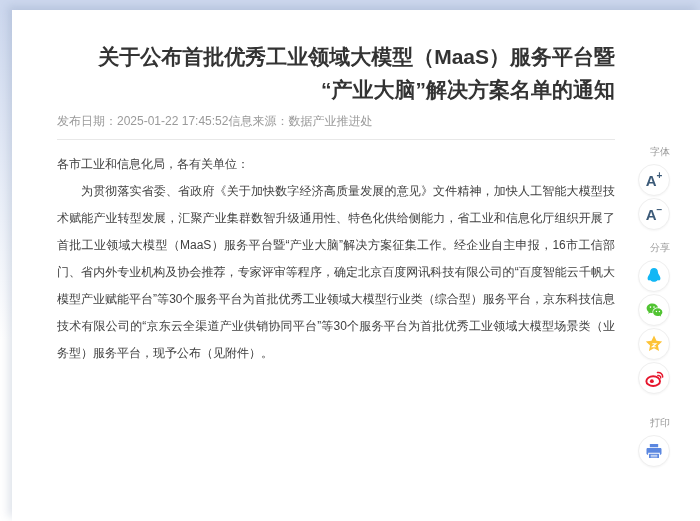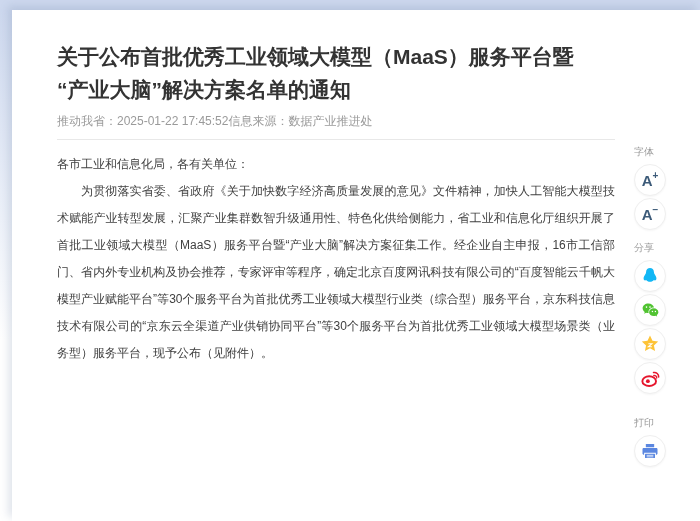--- a/index.html
+++ b/index.html
@@ -9,34 +9,34 @@
     font-family:"Liberation Sans","DejaVu Sans",sans-serif;
   }
   
   .bg-top{position:absolute;left:0;top:0;width:700px;height:10px;background:#cdd8ee;}
   .bg-left{position:absolute;left:0;top:10px;width:12px;height:330px;
     background:linear-gradient(to bottom,#cdd8ee 0%,#e9eef8 55%,#ffffff 100%);}
   
   .panel{position:absolute;left:12px;top:10px;right:0;bottom:0;background:#fff;
     box-shadow:-4px -4px 8px rgba(90,110,150,.18);}
   .article{position:absolute;left:45px;top:0;width:558px;}
-  .title{margin:30px 0 0 0;text-align:left;font-size:21px;line-height:33px;
+  .title{margin:30px 0 0 0;text-align:right;font-size:21px;line-height:33px;
     font-weight:bold;color:#333;}
   .title .tl{display:block;}
   .meta{margin-top:7px;display:flex;align-items:center;font-size:12px;color:#9a9a9a;}
   .meta .m-src{}
   .meta .m-views{margin-left:auto;margin-right:14px;}
   .meta .gap{display:inline-block;width:26px;}
   .divider{margin-top:9px;border-bottom:1px solid #e8e8e8;}
   .body-text{margin-top:11px;font-size:12px;color:#404040;line-height:27px;text-align:justify;}
   .body-text p{margin:0;}
   .body-text p.indent{text-indent:2em;}
   
   .sidebar{position:absolute;left:634px;top:146px;width:36px;
-    display:flex;flex-direction:column;align-items:flex-start;}
+    display:flex;flex-direction:column;align-items:flex-end;}
   .sb-label{font-size:10px;color:#999;line-height:12px;margin-bottom:6px;}
   .sb-label.mt{margin-top:10px;}
   .sb-label.mt2{margin-top:21px;}
   .sb-circle{width:30px;height:30px;border-radius:50%;background:#fff;
     border:1px solid #efefef;box-shadow:0 1px 2px rgba(0,0,0,.04);
     display:flex;align-items:center;justify-content:center;margin-bottom:2px;cursor:pointer;}
   .fontbtn{font-size:15px;font-weight:bold;color:#3c5a78;line-height:1;}
   .fontbtn sup{font-size:10px;position:relative;top:-1px;}
 </style>
 </head>
@@ -47,21 +47,21 @@
 
 <div class="panel">
   <div class="article">
 
     <h1 class="title">
       <span class="tl">关于公布首批优秀工业领域大模型（MaaS）服务平台暨</span>
       <span class="tl">“产业大脑”解决方案名单的通知</span>
     </h1>
 
     <div class="meta">
-      <span class="m-date"><span>推动我省：</span><span>2025-01-22 17:45:52</span></span>
+      <span class="m-date"><span>发布日期：</span><span>2025-01-22 17:45:52</span></span>
       <span class="m-src"><span>信息来源：</span><span>数据产业推进处</span></span>
     </div>
 
     <div class="divider"></div>
 
     <div class="body-text">
       <p>各市工业和信息化局，各有关单位：</p>
       <p class="indent">为贯彻落实省委、省政府《关于加快数字经济高质量发展的意见》文件精神，加快人工智能大模型技术赋能产业转型发展，汇聚产业集群数智升级通用性、特色化供给侧能力，省工业和信息化厅组织开展了首批工业领域大模型（MaaS）服务平台暨“产业大脑”解决方案征集工作。经企业自主申报，16市工信部门、省内外专业机构及协会推荐，专家评审等程序，确定北京百度网讯科技有限公司的“百度智能云千帆大模型产业赋能平台”等30个服务平台为首批优秀工业领域大模型行业类（综合型）服务平台，京东科技信息技术有限公司的“京东云全渠道产业供销协同平台”等30个服务平台为首批优秀工业领域大模型场景类（业务型）服务平台，现予公布（见附件）。</p>
     </div>
 

